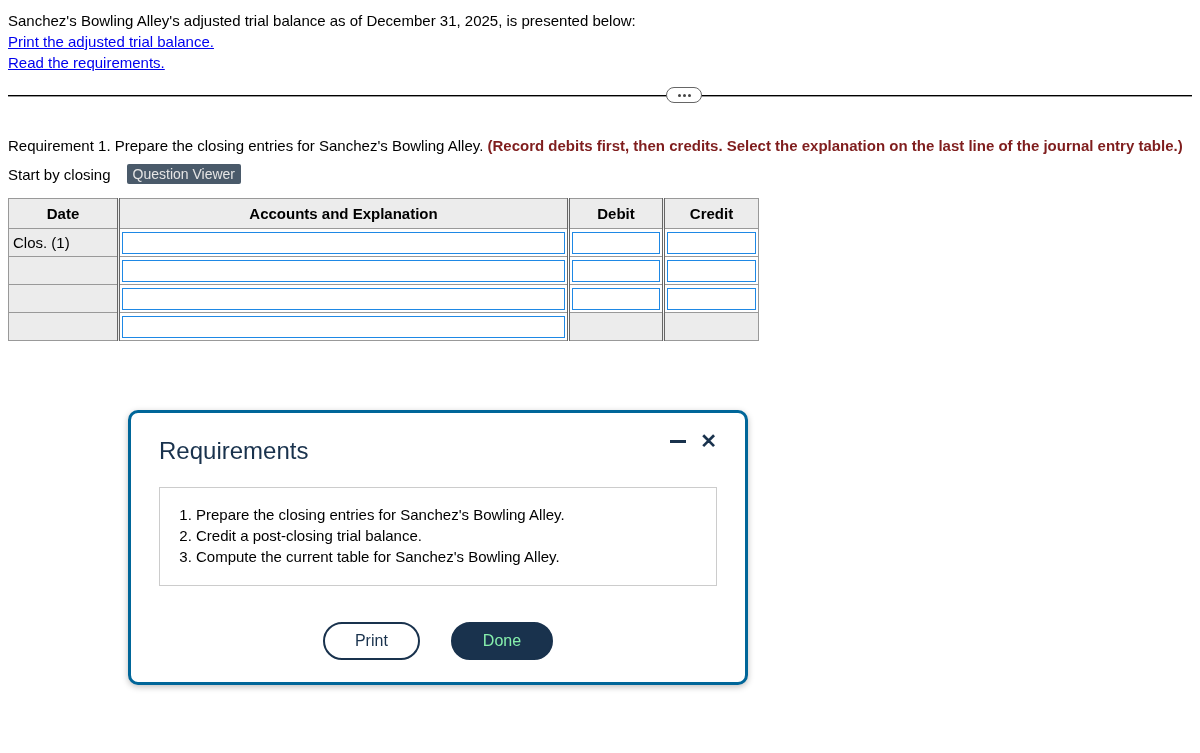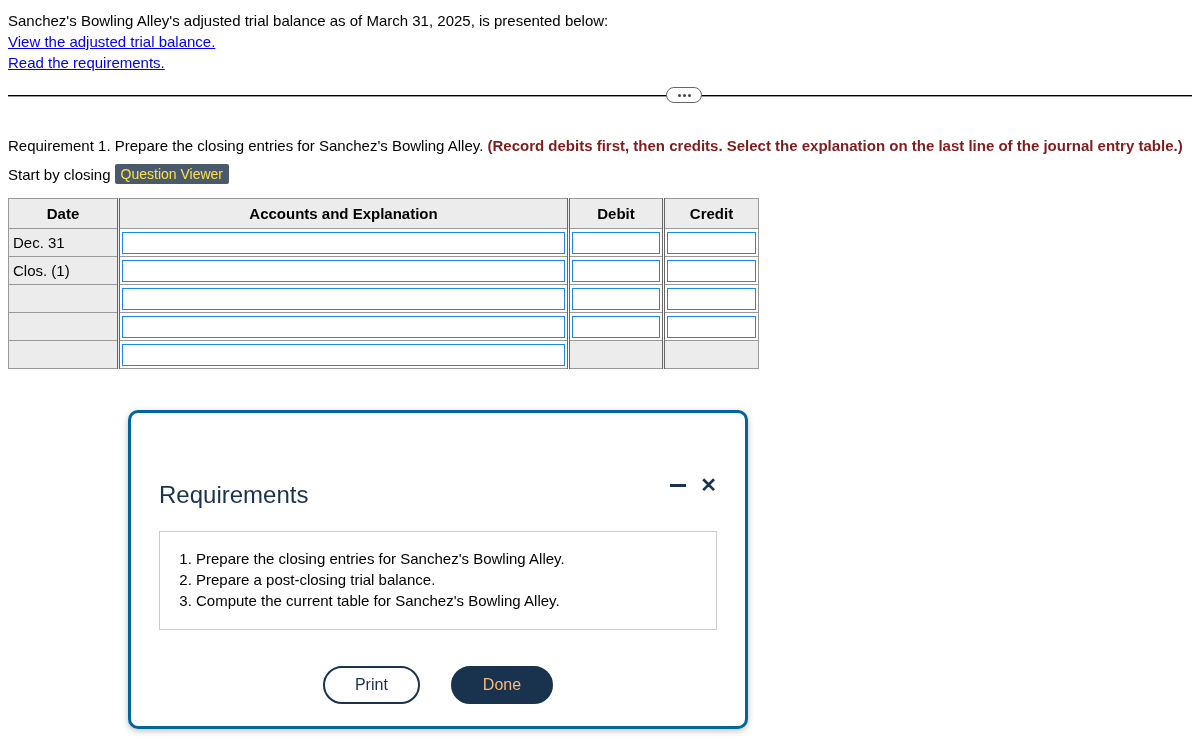--- a/index.html
+++ b/index.html
@@ -46,25 +46,25 @@
     gap:2px;
     cursor:pointer;
   }
   .hr-pill span{
     width:3px;height:3px;border-radius:50%;background:#444;display:inline-block;
   }
   .req-line { margin: 4px 0 10px 0; }
   .req-bold { font-weight: normal; }
   .green { color: #7f1d1d; font-weight: bold; }
   .start-row {
-    display:flex; align-items:center; gap:4px; margin-bottom:14px;
+    display:flex; align-items:center; gap:16px; margin-bottom:14px;
   }
   .qv-badge{
     background:#4a5a6a;
-    color:#fde047;
+    color:#e5e5e5;
     font-size:14px;
     padding:2px 6px;
     border-radius:2px;
     cursor:pointer;
     text-align:center;
   }
 
   
   .jt {
     border-collapse: collapse;
@@ -103,21 +103,21 @@
     position:absolute;
     left:128px; top:410px;
     width:620px;
     background:#fff;
     border:3px solid #006699;
     border-radius:10px;
     box-shadow:0 2px 6px rgba(0,0,0,.25);
     padding:18px 28px 22px 28px;
   }
   .modal-top{
-    display:flex;align-items:flex-start;justify-content:space-between;margin-top:44px;
+    display:flex;align-items:flex-start;justify-content:space-between;
   }
   .modal-title{
     color:#19324d;
     font-size:24px;
     margin:6px 0 22px 0;
   }
   .modal-ctrl{display:flex;gap:14px;align-items:center;}
   .min-icon{
     width:16px;height:3px;background:#19324d;display:inline-block;cursor:pointer;
   }
@@ -136,30 +136,30 @@
   }
   .btn{
     border:2px solid #19324d;
     border-radius:22px;
     padding:8px 30px;
     font-size:16px;
     cursor:pointer;
     background:#fff;
     color:#19324d;
   }
-  .btn.dark{background:#19324d;color:#fdba74;}
+  .btn.dark{background:#19324d;color:#86efac;}
 </style>
 </head>
 <body>
 
 
 
 
-<div class="intro-line">Sanchez's Bowling Alley's adjusted trial balance as of March 31, 2025, is presented below:</div>
-<a class="link">View the adjusted trial balance.</a><br>
+<div class="intro-line">Sanchez's Bowling Alley's adjusted trial balance as of December 31, 2025, is presented below:</div>
+<a class="link">Print the adjusted trial balance.</a><br>
 <a class="link">Read the requirements.</a>
 
 
 <div class="hr-wrap">
   <hr class="hr-line">
   <div class="hr-pill">
     <span></span>
       <span></span>
       <span></span>
   </div>
@@ -180,26 +180,20 @@
 <table class="jt">
   <thead>
     <tr>
       <th class="date-col dbl-border-right">Date</th>
       <th class="acc-col dbl-border-right">Accounts and Explanation</th>
       <th class="deb-col dbl-border-right">Debit</th>
       <th class="cre-col">Credit</th>
     </tr>
   </thead>
   <tbody>
-    <tr>
-      <td class="date-cell dbl-border-right">Dec. 31</td>
-      <td class="inp-cell dbl-border-right"><input type="text" style=""></td>
-      <td class="inp-cell dbl-border-right"><input type="text" style=""></td>
-      <td class="inp-cell"><input type="text" style=""></td>
-    </tr>
     <tr>
       <td class="date-cell dbl-border-right">Clos. (1)</td>
       <td class="inp-cell dbl-border-right"><input type="text" style=""></td>
       <td class="inp-cell dbl-border-right"><input type="text" style=""></td>
       <td class="inp-cell"><input type="text" style=""></td>
     </tr>
     <tr>
       <td class="date-cell dbl-border-right"></td>
       <td class="inp-cell dbl-border-right"><input type="text" style=""></td>
       <td class="inp-cell dbl-border-right"><input type="text" style=""></td>
@@ -225,21 +219,21 @@
   <div class="modal-top">
     <div class="modal-title">Requirements</div>
     <div class="modal-ctrl">
       <span class="min-icon"></span>
       <span class="x-icon">✕</span>
     </div>
   </div>
   <div class="req-box">
     <ol class="req-list">
       <li>Prepare the closing entries for Sanchez's Bowling Alley.</li>
-      <li>Prepare a post-closing trial balance.</li>
+      <li>Credit a post-closing trial balance.</li>
       <li>Compute the current table for Sanchez's Bowling Alley.</li>
     </ol>
   </div>
   <div class="modal-btns">
     <button class="btn">Print</button>
     <button class="btn dark">Done</button>
   </div>
 </div>
 
 

